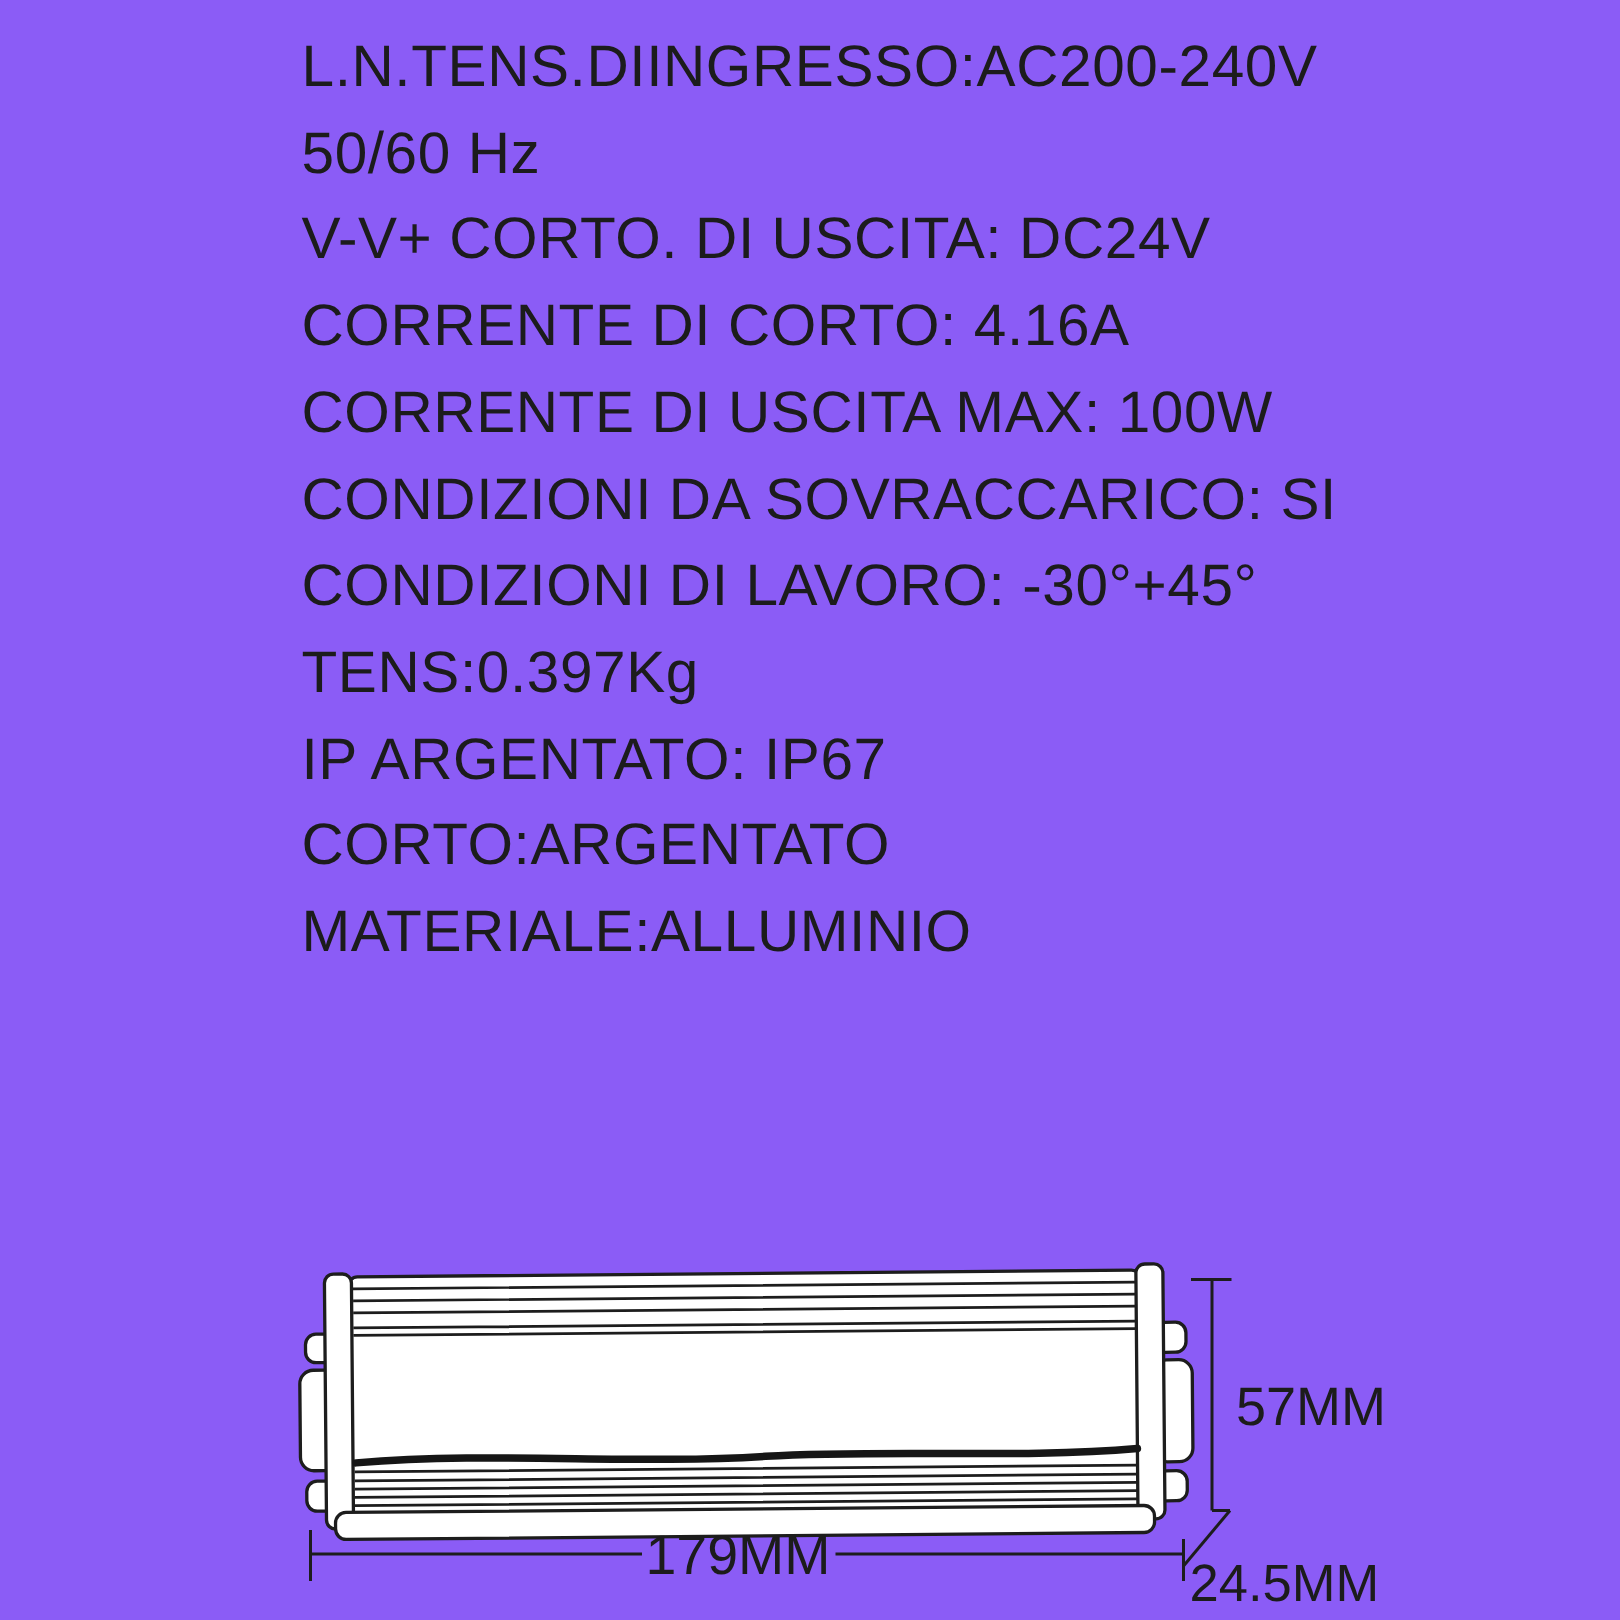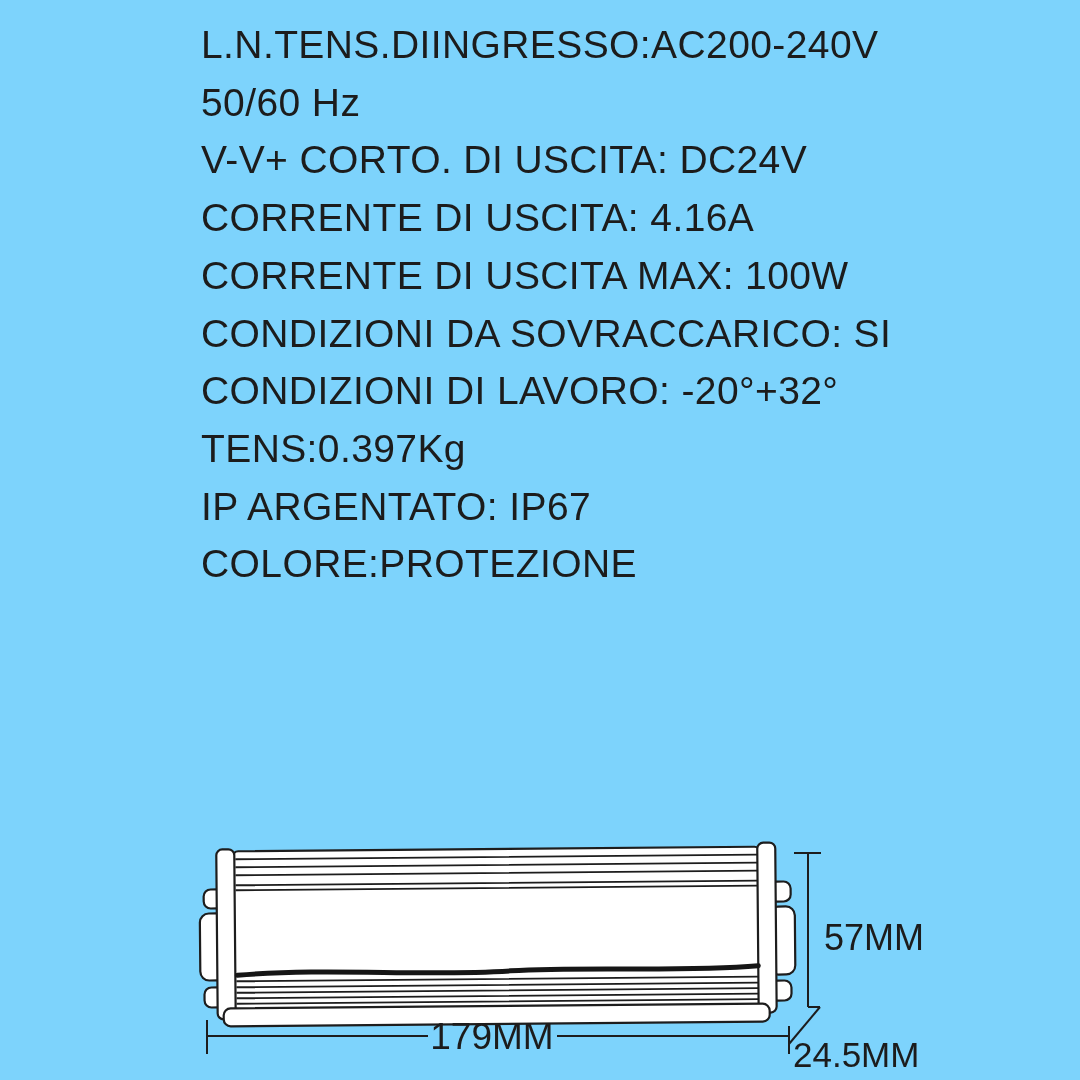--- a/index.html
+++ b/index.html
@@ -5,21 +5,21 @@
   * { margin: 0; padding: 0; box-sizing: border-box; }
   html, body {
     width: 1080px; height: 1080px;
     background: #ffffff;
     font-family: "Liberation Sans", sans-serif;
     overflow: hidden;
   }
   .page {
     position: relative;
     width: 1080px; height: 1080px;
-    background: #7dd3fc;
+    background: #8b5cf6;
   }
   .spec-list {
     position: absolute;
     left: 201px; top: 16px;
     width: 860px;
   }
   .spec-line {
     font-size: 39px;
     line-height: 57.7px;
     color: #1c1c1c;
@@ -63,27 +63,28 @@
 </style>
 </head>
 <body>
 
 <div class="page">
 
   <div class="spec-list">
     <div class="spec-line">L.N.TENS.DIINGRESSO:AC200-240V</div>
     <div class="spec-line">50/60 Hz</div>
     <div class="spec-line">V-V+ CORTO. DI USCITA: DC24V</div>
-    <div class="spec-line">CORRENTE DI USCITA: 4.16A</div>
+    <div class="spec-line">CORRENTE DI CORTO: 4.16A</div>
     <div class="spec-line">CORRENTE DI USCITA MAX: 100W</div>
     <div class="spec-line">CONDIZIONI DA SOVRACCARICO: SI</div>
-    <div class="spec-line">CONDIZIONI DI LAVORO: -20°+32°</div>
+    <div class="spec-line">CONDIZIONI DI LAVORO: -30°+45°</div>
     <div class="spec-line">TENS:0.397Kg</div>
     <div class="spec-line">IP ARGENTATO: IP67</div>
-    <div class="spec-line">COLORE:PROTEZIONE</div>
+    <div class="spec-line">CORTO:ARGENTATO</div>
+    <div class="spec-line">MATERIALE:ALLUMINIO</div>
   </div>
 
   <svg class="drawing" viewBox="0 0 1080 1080">
 
     <g transform="rotate(-0.5 495 935)">
 
       <g>
         <rect class="outline" x="204" y="887" width="21" height="19" rx="7"></rect>
         <rect class="outline" x="200" y="911" width="26" height="67" rx="9"></rect>
         <rect class="outline" x="204" y="985" width="21" height="20" rx="7"></rect>

